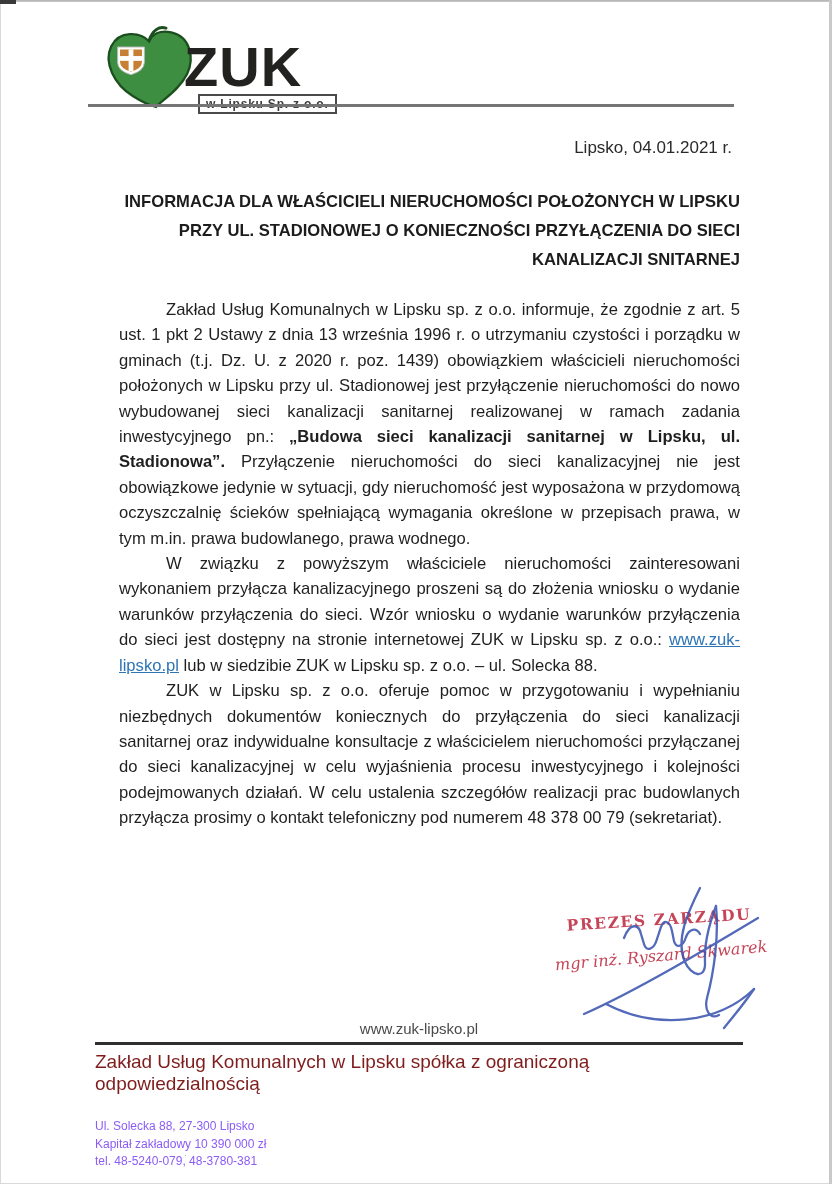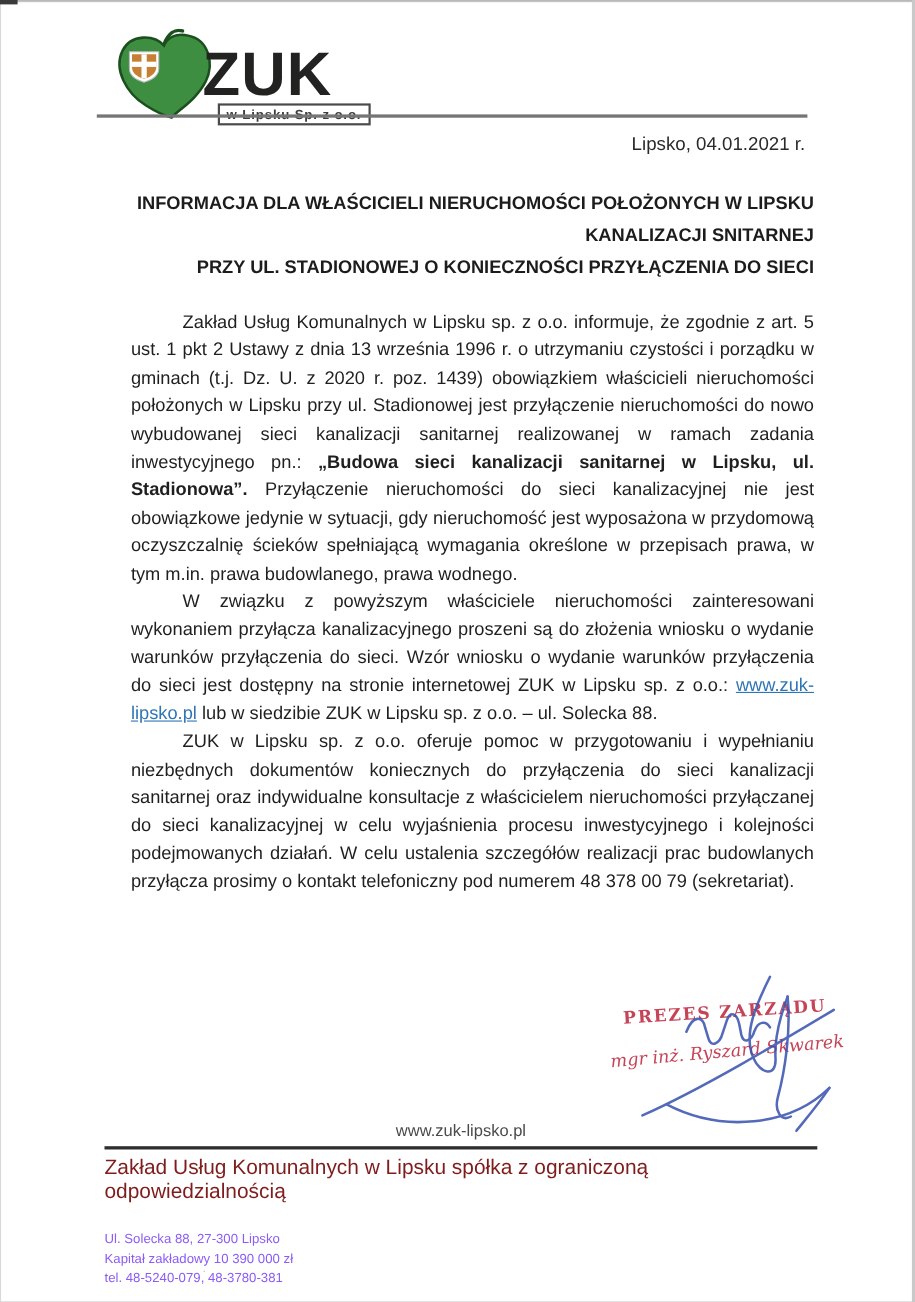--- a/index.html
+++ b/index.html
@@ -17,21 +17,21 @@
   .logo{position:absolute;left:104px;top:26px;display:flex;align-items:flex-start;}
   .logo-leaf{width:96px;height:84px;}
   .logo-textcol{margin-left:-16px;margin-top:16px;}
   .logo-zuk{font-size:56px;line-height:50px;font-weight:900;letter-spacing:1px;color:#222220;
     font-family:"Liberation Sans",sans-serif;}
   .logo-sub{margin-top:2px;margin-left:14px;border:2px solid #4a4a4a;background:#fff;
     font-size:12px;font-weight:700;color:#3c3c3c;letter-spacing:.8px;padding:1px 6px;display:inline-block;}
   .header-rule{position:absolute;left:88px;top:104px;width:646px;height:3px;background:#757575;}
 
   
-  .content{position:absolute;left:95px;top:121px;width:645px;}
+  .content{position:absolute;left:95px;top:138px;width:645px;}
   .date{font-size:17px;text-align:right;padding-right:8px;color:#2a2a2a;}
   .title{margin-top:29px;text-align:right;font-weight:700;font-size:16.6px;line-height:29px;color:#1c1c1c;}
   #paragraphs{margin-top:23px;margin-left:24px;}
   #paragraphs p{margin:0;font-size:16.6px;line-height:25.4px;text-align:justify;text-indent:47px;color:#1f1f1f;}
   #paragraphs .b{font-weight:700;}
   #paragraphs .link{color:var(--link,#2e75b6);text-decoration:underline;}
 
   
   .stamp{position:absolute;left:553px;top:910px;width:214px;text-align:center;
     transform:rotate(-3.5deg);color:var(--stamp,#c64457);font-family:"DejaVu Serif",serif;}
@@ -74,22 +74,22 @@
       <div class="logo-zuk">ZUK</div>
       <div class="logo-sub">w Lipsku Sp. z o.o.</div>
     </div>
   </div>
   <div class="header-rule"></div>
 
   <div class="content">
     <div class="date">Lipsko, 04.01.2021 r.</div>
     <div class="title">
       <div>INFORMACJA DLA WŁAŚCICIELI NIERUCHOMOŚCI POŁOŻONYCH W LIPSKU</div>
+      <div>PRZY UL. STADIONOWEJ O KONIECZNOŚCI PRZYŁĄCZENIA DO SIECI</div>
       <div>KANALIZACJI SNITARNEJ</div>
-      <div>PRZY UL. STADIONOWEJ O KONIECZNOŚCI PRZYŁĄCZENIA DO SIECI</div>
     </div>
     <div id="paragraphs">
         <p><span>Zakład Usług Komunalnych w Lipsku sp. z o.o. informuje, że zgodnie z art. 5 ust. 1 pkt 2 Ustawy z dnia 13 września 1996 r. o utrzymaniu czystości i porządku w gminach (t.j. Dz. U. z 2020 r. poz. 1439) obowiązkiem właścicieli nieruchomości położonych w Lipsku przy ul. Stadionowej jest przyłączenie nieruchomości do nowo wybudowanej sieci kanalizacji sanitarnej realizowanej w ramach zadania inwestycyjnego pn.: </span><span class="b">„Budowa sieci kanalizacji sanitarnej w Lipsku, ul. Stadionowa”.</span><span> Przyłączenie nieruchomości do sieci kanalizacyjnej nie jest obowiązkowe jedynie w sytuacji, gdy nieruchomość jest wyposażona w przydomową oczyszczalnię ścieków spełniającą wymagania określone w przepisach prawa, w tym m.in. prawa budowlanego, prawa wodnego.</span></p>
         <p><span>W związku z powyższym właściciele nieruchomości zainteresowani wykonaniem przyłącza kanalizacyjnego proszeni są do złożenia wniosku o wydanie warunków przyłączenia do sieci. Wzór wniosku o wydanie warunków przyłączenia do sieci jest dostępny na stronie internetowej ZUK w Lipsku sp. z o.o.: </span><span class="link">www.zuk-lipsko.pl</span><span> lub w siedzibie ZUK w Lipsku sp. z o.o. – ul. Solecka 88.</span></p>
         <p><span>ZUK w Lipsku sp. z o.o. oferuje pomoc w przygotowaniu i wypełnianiu niezbędnych dokumentów koniecznych do przyłączenia do sieci kanalizacji sanitarnej oraz indywidualne konsultacje z właścicielem nieruchomości przyłączanej do sieci kanalizacyjnej w celu wyjaśnienia procesu inwestycyjnego i kolejności podejmowanych działań. W celu ustalenia szczegółów realizacji prac budowlanych przyłącza prosimy o kontakt telefoniczny pod numerem 48 378 00 79 (sekretariat).</span></p>
       </div>
   </div>
 
   <div class="stamp">
     <div class="stamp-l1">PREZES ZARZĄDU</div>

